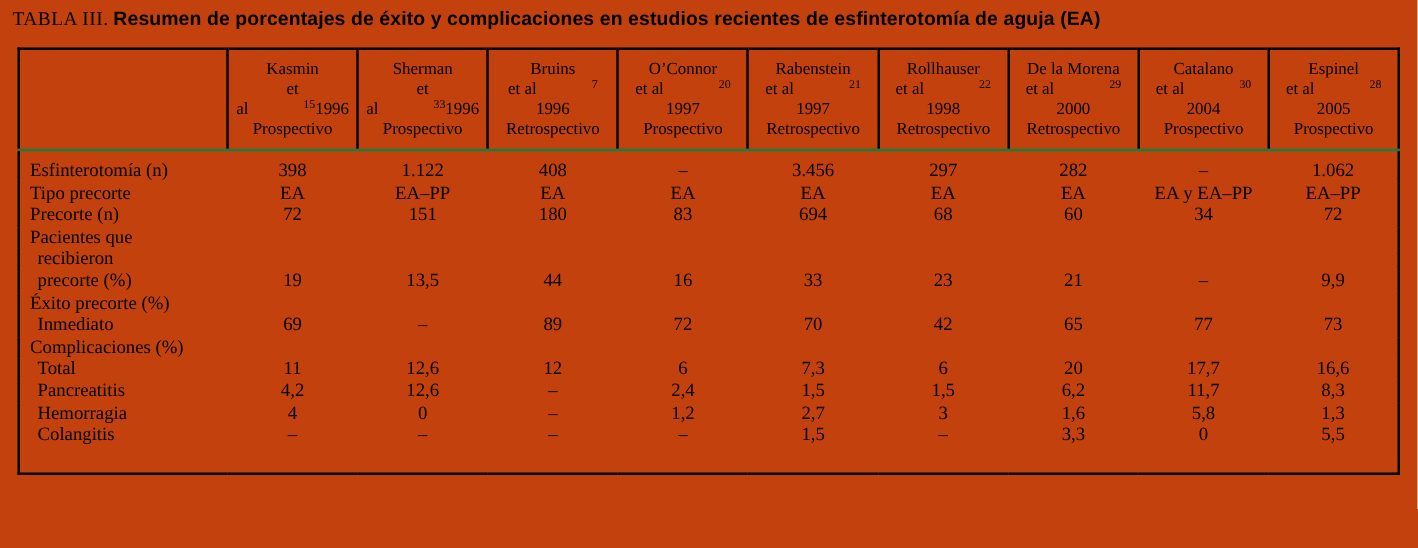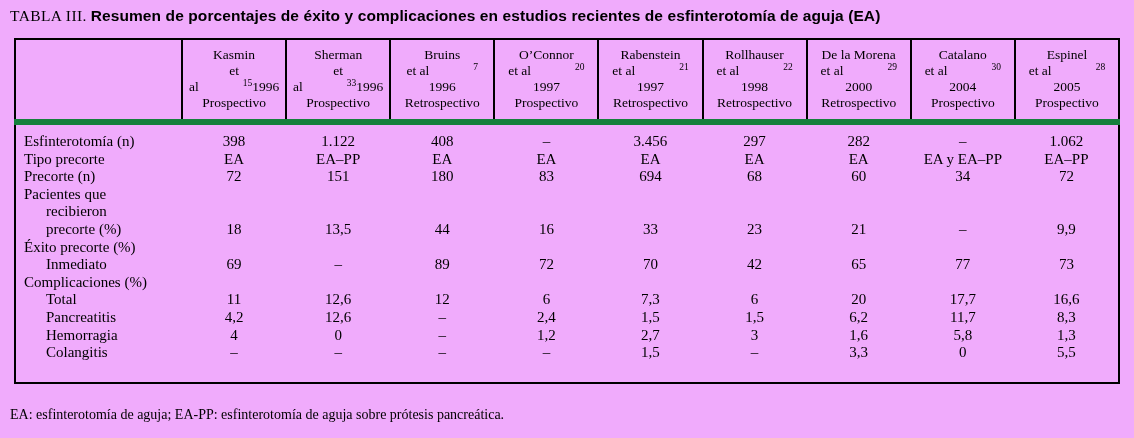--- a/index.html
+++ b/index.html
@@ -1,20 +1,20 @@
 <!DOCTYPE html>
 <html><head>
 <meta charset="utf-8">
 <style>
   html, body { margin: 0; padding: 0; background: #ffffff; }
   .page {
     position: relative;
     width: 1134px;
     height: 438px;
-    background: #f0abfc;
+    background: #c2410c;
     color: #000000;
     font-family: "Liberation Serif", serif;
     overflow: hidden;
   }
   .title {
     position: absolute;
     left: 10px;
     top: 7px;
     font-size: 15.5px;
     white-space: nowrap;
@@ -37,41 +37,41 @@
     table-layout: fixed;
     border: 2px solid #000000;
   }
   thead th {
     font-weight: normal;
     font-size: 13.5px;
     line-height: 16px;
     text-align: center;
     vertical-align: middle;
     padding: 7px 2px 8px 2px;
-    border-bottom: 6px solid #15803d;
+    border-bottom: 2px solid #15803d;
   }
   thead th.col-head { border-left: 2px solid #000000; }
   thead sup {
     font-size: 9.5px;
     line-height: 0;
     margin-left: 44px;
   }
   tbody td {
     font-size: 15px;
     line-height: 17.6px;
     padding: 0;
     text-align: center;
     vertical-align: top;
     white-space: nowrap;
   }
   tbody td.label {
     text-align: left;
     padding-left: 8px;
   }
-  tbody td.label.indent { padding-left: 30px; }
+  tbody td.label.indent { padding-left: 14px; }
   tbody tr.first td { padding-top: 8px; }
   tbody tr.last td { padding-bottom: 20px; }
   .footnote {
     position: absolute;
     left: 10px;
     top: 407px;
     font-size: 14px;
     white-space: nowrap;
   }
 </style>
@@ -204,21 +204,21 @@
           <td class="val"></td>
           <td class="val"></td>
           <td class="val"></td>
           <td class="val"></td>
           <td class="val"></td>
           <td class="val"></td>
           <td class="val"></td>
         </tr>
         <tr>
           <td class="label indent">precorte (%)</td>
-          <td class="val">18</td>
+          <td class="val">19</td>
           <td class="val">13,5</td>
           <td class="val">44</td>
           <td class="val">16</td>
           <td class="val">33</td>
           <td class="val">23</td>
           <td class="val">21</td>
           <td class="val">–</td>
           <td class="val">9,9</td>
         </tr>
         <tr>
@@ -301,15 +301,14 @@
           <td class="val">–</td>
           <td class="val">1,5</td>
           <td class="val">–</td>
           <td class="val">3,3</td>
           <td class="val">0</td>
           <td class="val">5,5</td>
         </tr>
       </tbody>
   </table>
 
-  <div class="footnote">EA: esfinterotomía de aguja; EA-PP: esfinterotomía de aguja sobre prótesis pancreática.</div>
 
 </div>
 
 </body></html>

